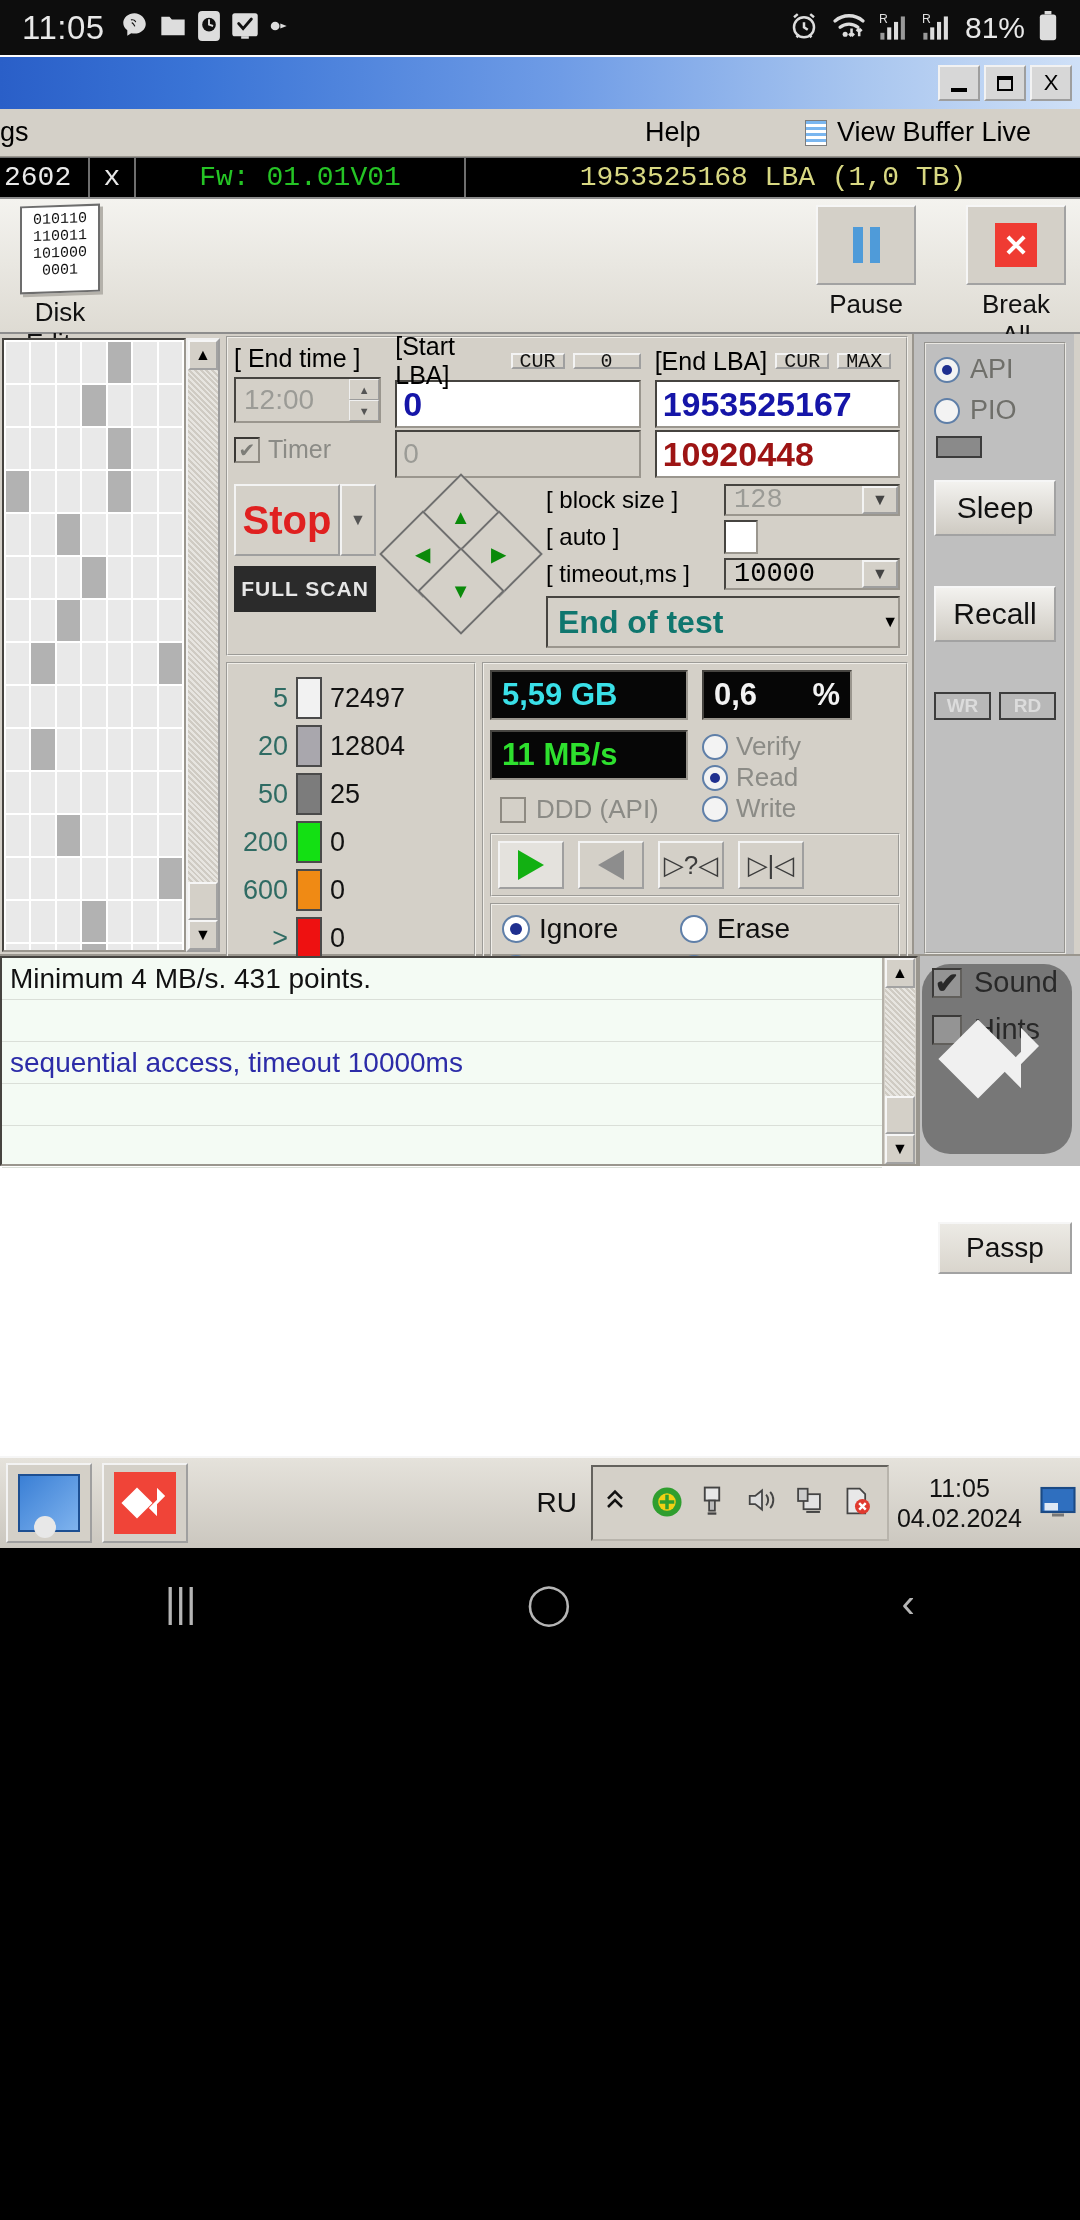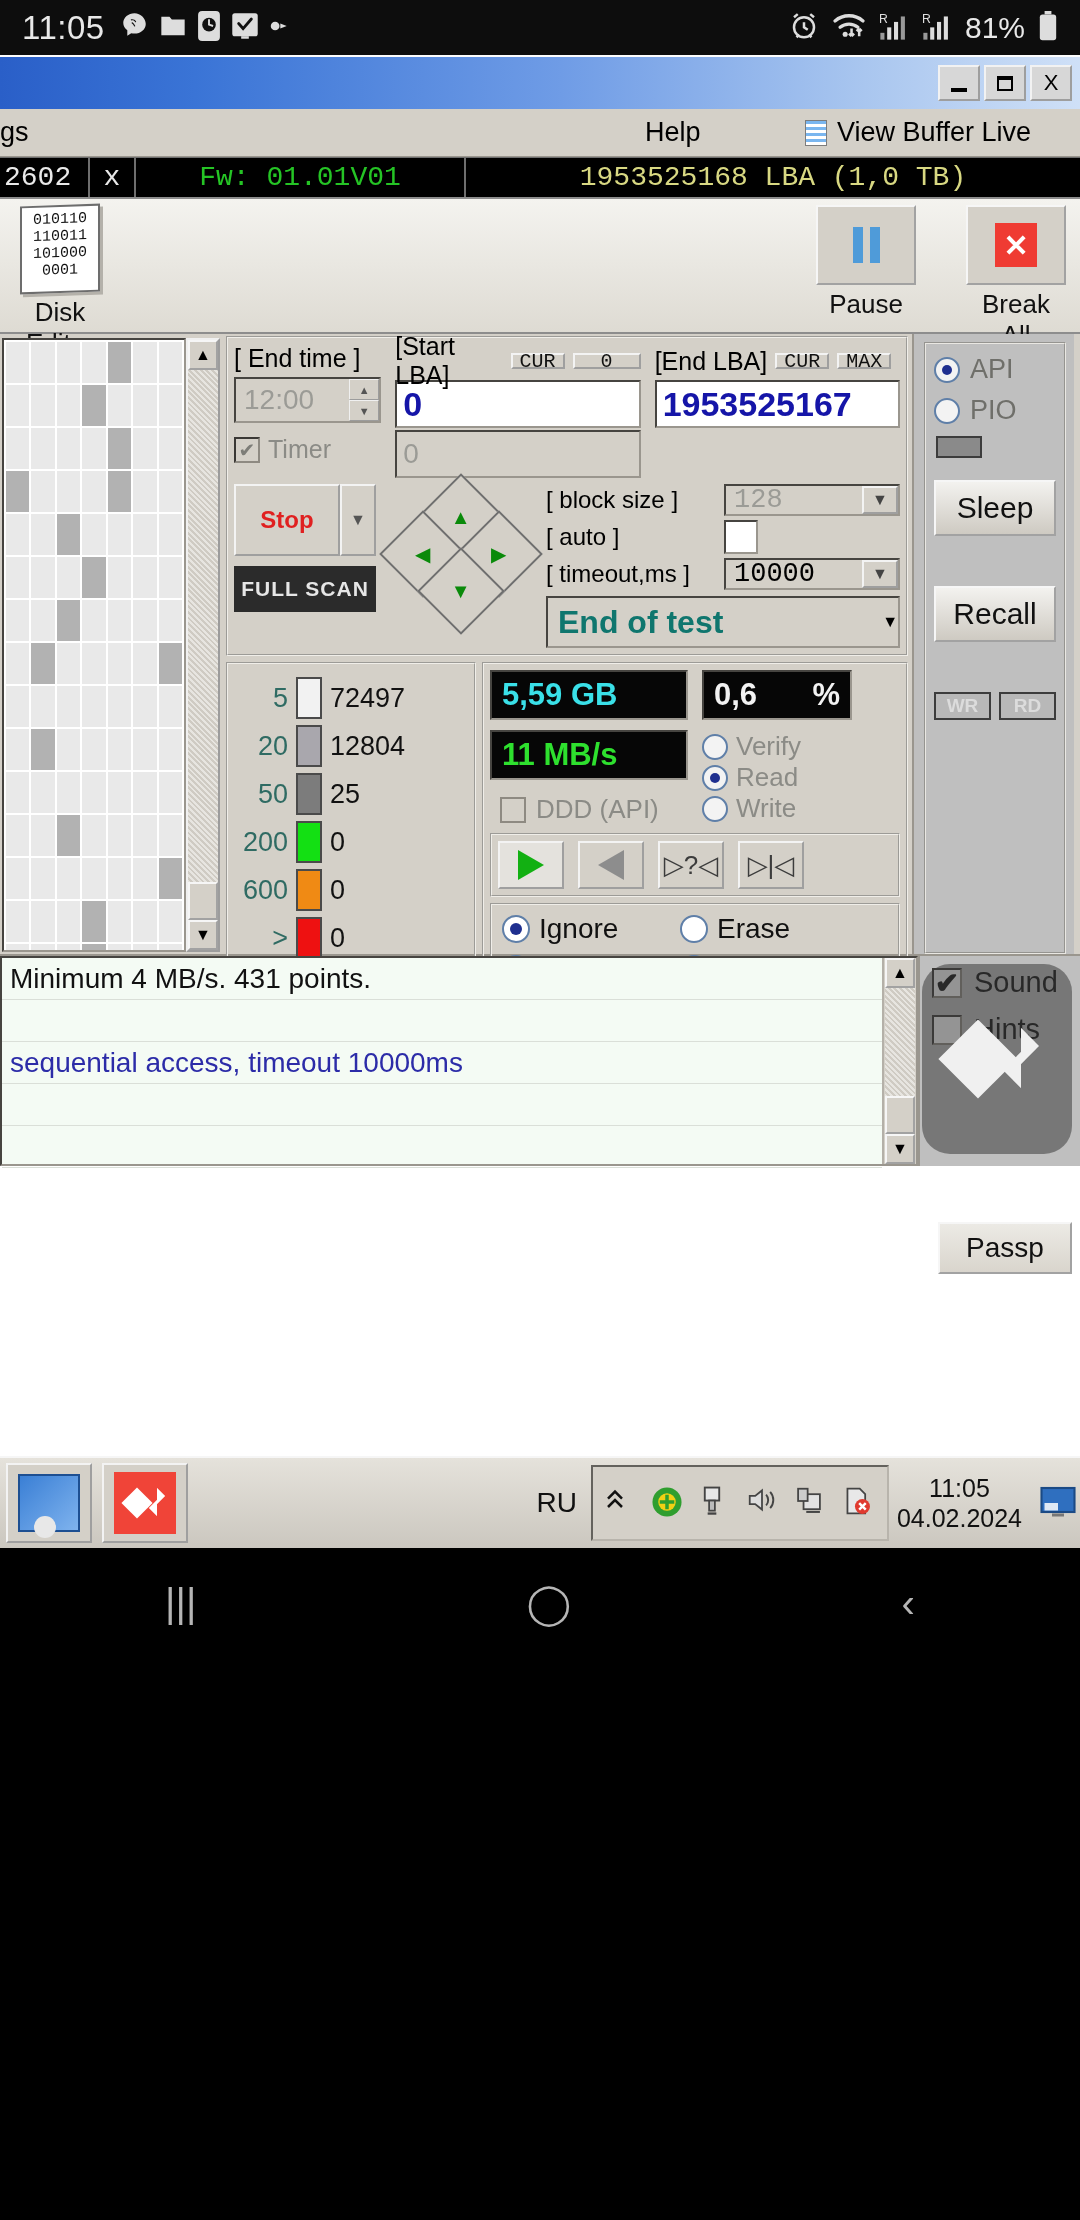--- a/index.html
+++ b/index.html
@@ -109,21 +109,21 @@
   .fld { height:48px; background:#fff; border:2px inset #9a968e; display:flex; align-items:center;
          padding-left:6px; font-size:34px; font-weight:bold; color:#1515a8; margin-top:2px;}
   .fld.dim { background:#d4d0c8; color:#9b9b96; font-weight:normal; font-size:28px;}
   .fld.red { color:#9d1414; }
 
   .row2 { display:flex; gap:10px; margin-top:6px; align-items:flex-start; }
   .stopwrap { width:142px; }
   .stopbtn { display:flex; height:72px; }
   .stop-main { flex:1; background:#d4d0c8; border:2px outset #f3f3f3; display:flex;
                align-items:center; justify-content:center; color:#e02020; font-weight:bold;
-               font-size:24px; }
+               font-size:40px; }
   .stop-drop { width:36px; background:#d4d0c8; border:2px outset #f3f3f3; display:flex;
                align-items:center; justify-content:center; font-size:16px; color:#555;}
   .fullscan { margin-top:10px; height:46px; background:#2b2b2b; color:#e6e6e6;
               display:flex; align-items:center; justify-content:center; font-size:21px;
               font-weight:bold; letter-spacing:1px; }
   .dpad { width:150px; height:140px; position:relative; }
   .dpad .dm { position:absolute; width:62px; height:62px; border:2px solid #6f6f6f;
               background:#d4d0c8; transform:rotate(45deg); display:flex; align-items:center;
               justify-content:center; }
   .dpad .arr { transform:rotate(-45deg); color:#0a8a0a; font-size:20px; }
@@ -563,20 +563,21 @@
             <div class="fld dim">0</div>
           </div>
 
           <div class="col-end">
             <div class="hdr">
               <span class="lbl">[End LBA]</span>
               <span class="minibtn">CUR</span>
               <span class="minibtn">MAX</span>
             </div>
             <div class="fld">1953525167</div>
+            <div class="fld red">10920448</div>
           </div>
         </div>
 
         <div class="row2">
           <div class="stopwrap">
             <div class="stopbtn">
               <div class="stop-main">Stop</div>
               <div class="stop-drop">▼</div>
             </div>
             <div class="fullscan">FULL SCAN</div>

